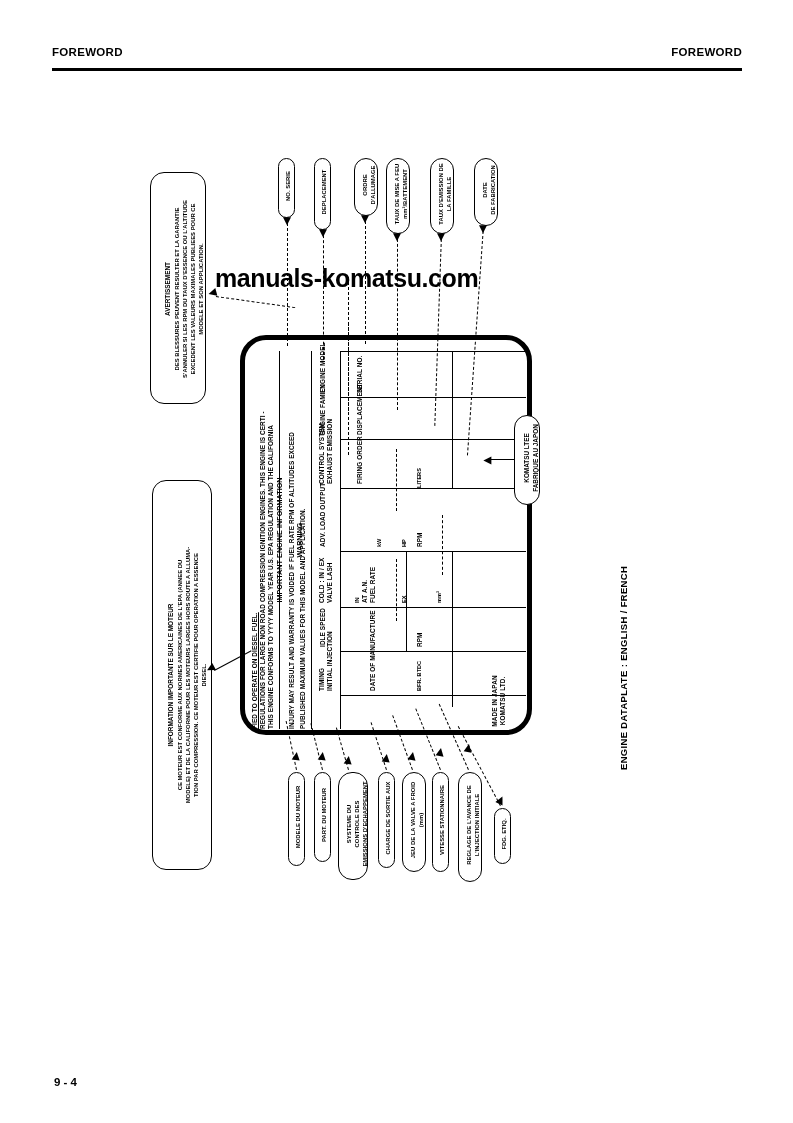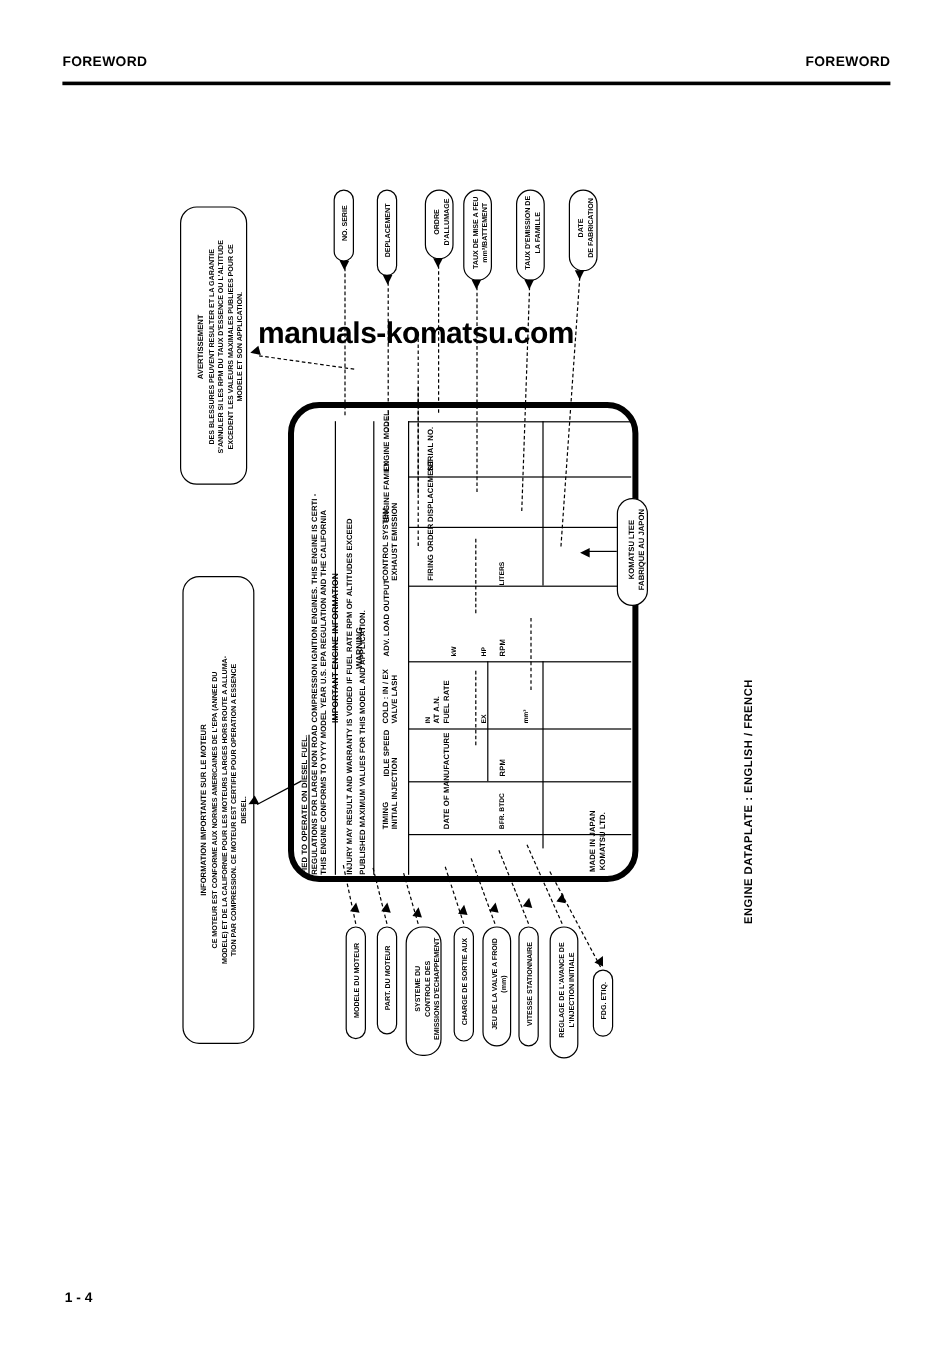--- a/index.html
+++ b/index.html
@@ -386,13 +386,13 @@
     <div class="bubble-label big" style="left:17px; top:84px; width:84px;">FABRIQUE AU JAPON</div>
   </div>
   <div class="leader solid" style="left:490px; top:459px; width:24px;"></div>
   <div class="arrowhead" style="left:485px; top:455px; transform:rotate(-90deg);"></div>
 
   <div id="figure-caption" style="left:618px; top:770px;">ENGINE DATAPLATE : ENGLISH / FRENCH</div>
 </div>
 
 <div id="watermark">manuals-komatsu.com</div>
 
-<div id="page-footer">1 - 4</div>
+<div id="page-footer">9 - 4</div>
 
 </body></html>

